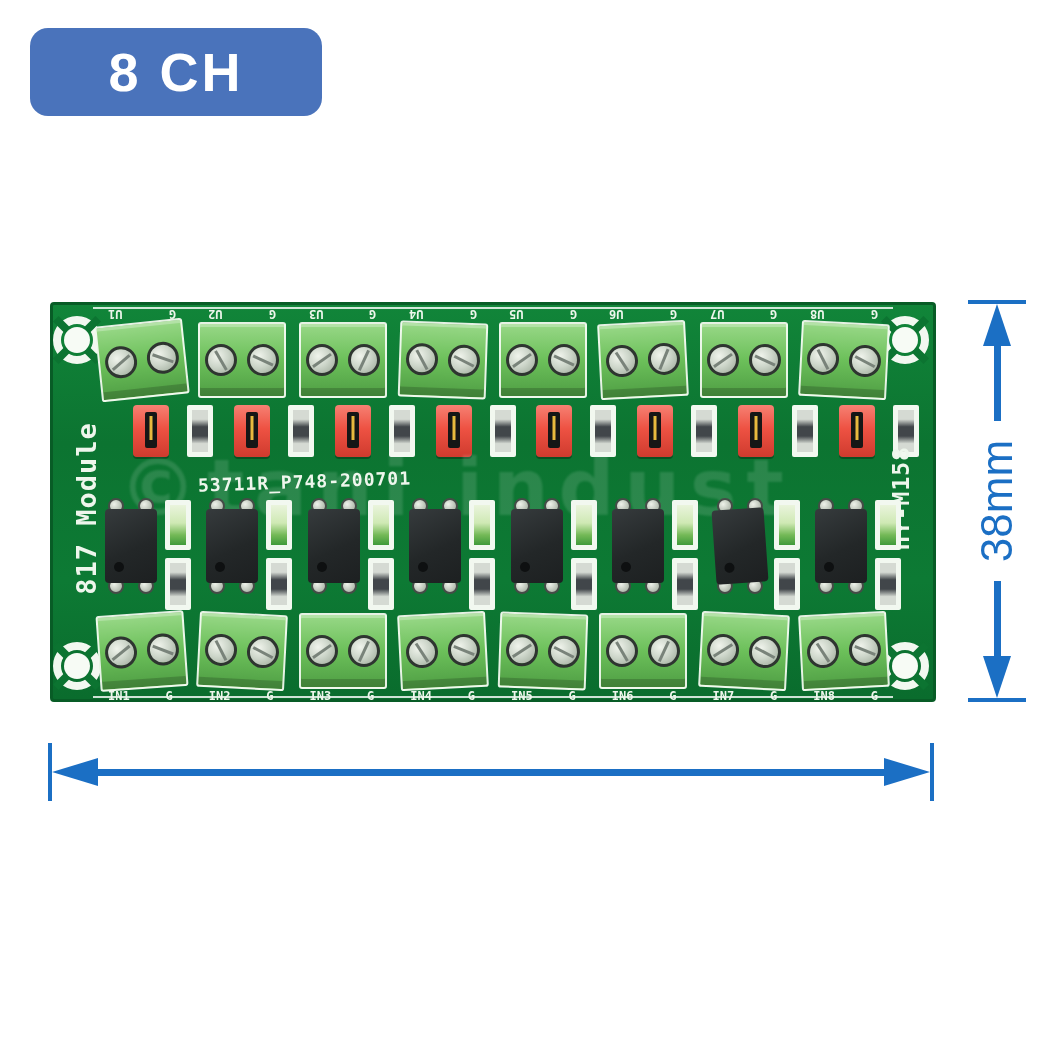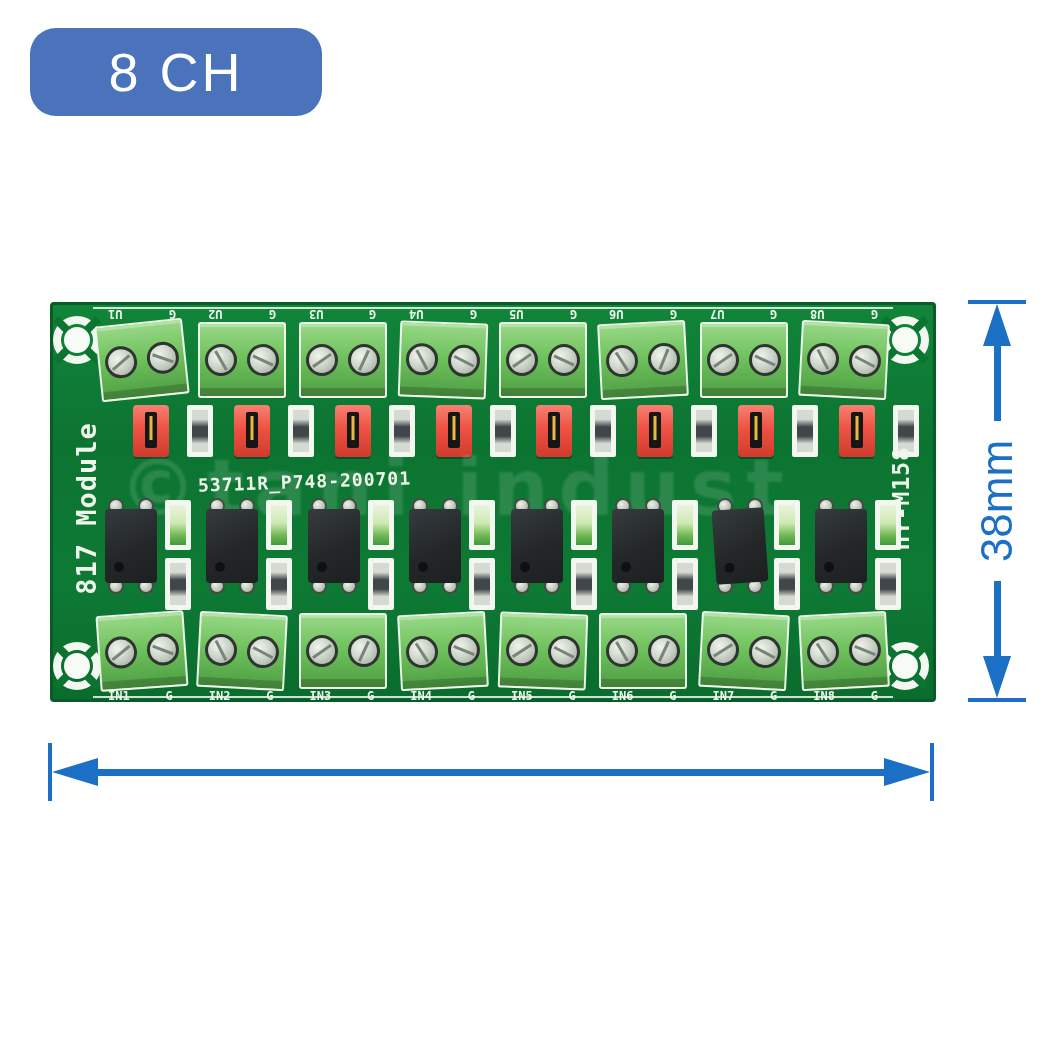--- a/index.html
+++ b/index.html
@@ -5,23 +5,23 @@
   * { margin:0; padding:0; box-sizing:border-box; }
   html,body { background:#ffffff; }
   .canvas {
     position:relative; width:1056px; height:1056px; background:#ffffff;
     overflow:hidden; font-family:"Liberation Sans", sans-serif;
   }
 
   
   .badge {
     position:absolute; left:30px; top:28px; width:292px; height:88px;
-    background:#4a73bb; border-radius:26px;
+    background:#4a73bb; border-radius:18px;
     display:flex; align-items:center; justify-content:center;
-    color:#ffffff; font-size:54px; font-weight:normal; letter-spacing:3px;text-align:center;
+    color:#ffffff; font-size:54px; font-weight:bold; letter-spacing:3px;text-align:center;
   }
 
   
   .board {
     position:absolute; left:50px; top:302px; width:886px; height:400px;
     background:linear-gradient(180deg,#118539 0%,#0c7431 35%,#0d7a34 70%,#0a6c2d 100%);
     border:3px solid #085c26; border-radius:4px;
   }
   .edge-line { position:absolute; left:40px; right:40px; height:2px; background:rgba(255,255,255,.8); }
   .edge-top { top:2px; }

